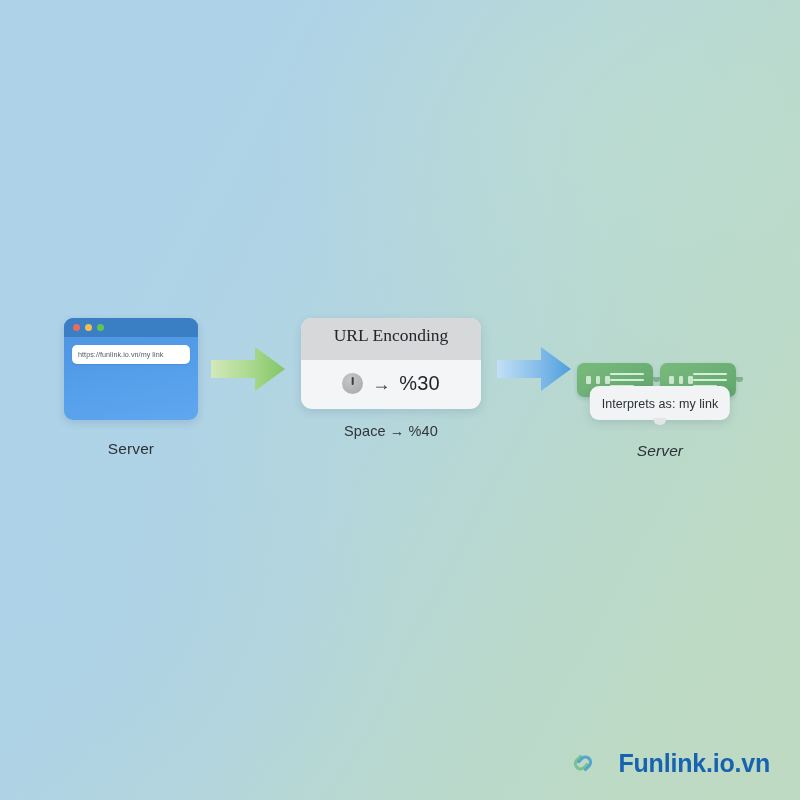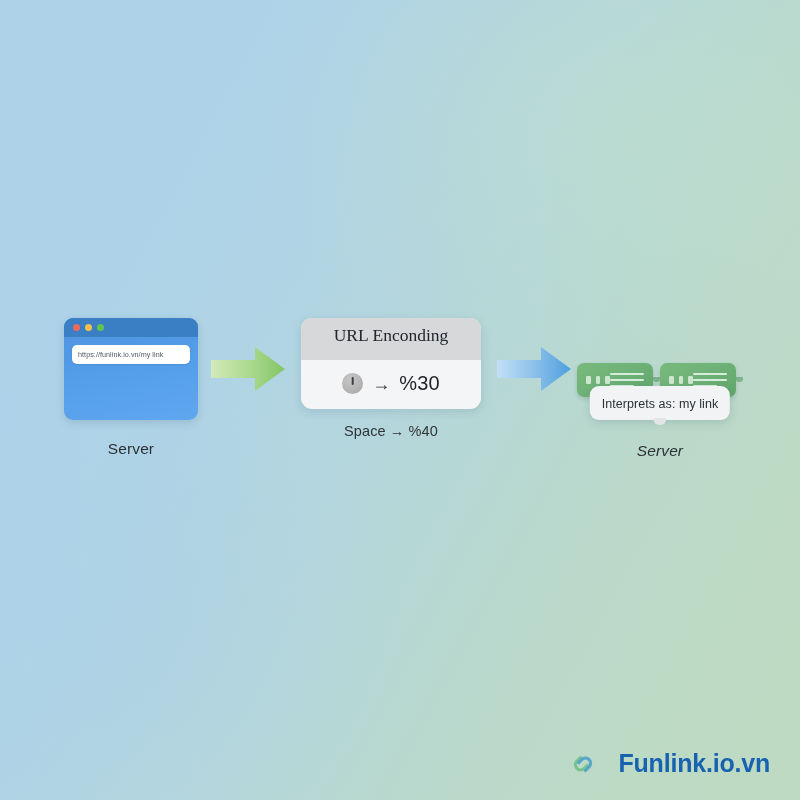--- a/index.html
+++ b/index.html
@@ -255,21 +255,20 @@
   }
 
   .server-col .stage-caption { margin-top: 6px; font-style: italic; }
 
   
   .logo {
     position: absolute;
     right: 30px;
     bottom: 22px;
     display: flex;
-    align-items: center;
     gap: 20px;
   }
 
   .logo-text {
     font-size: 25px;
     font-weight: bold;
     color: #1763b0;
     letter-spacing: -0.2px;
   }
 </style>

